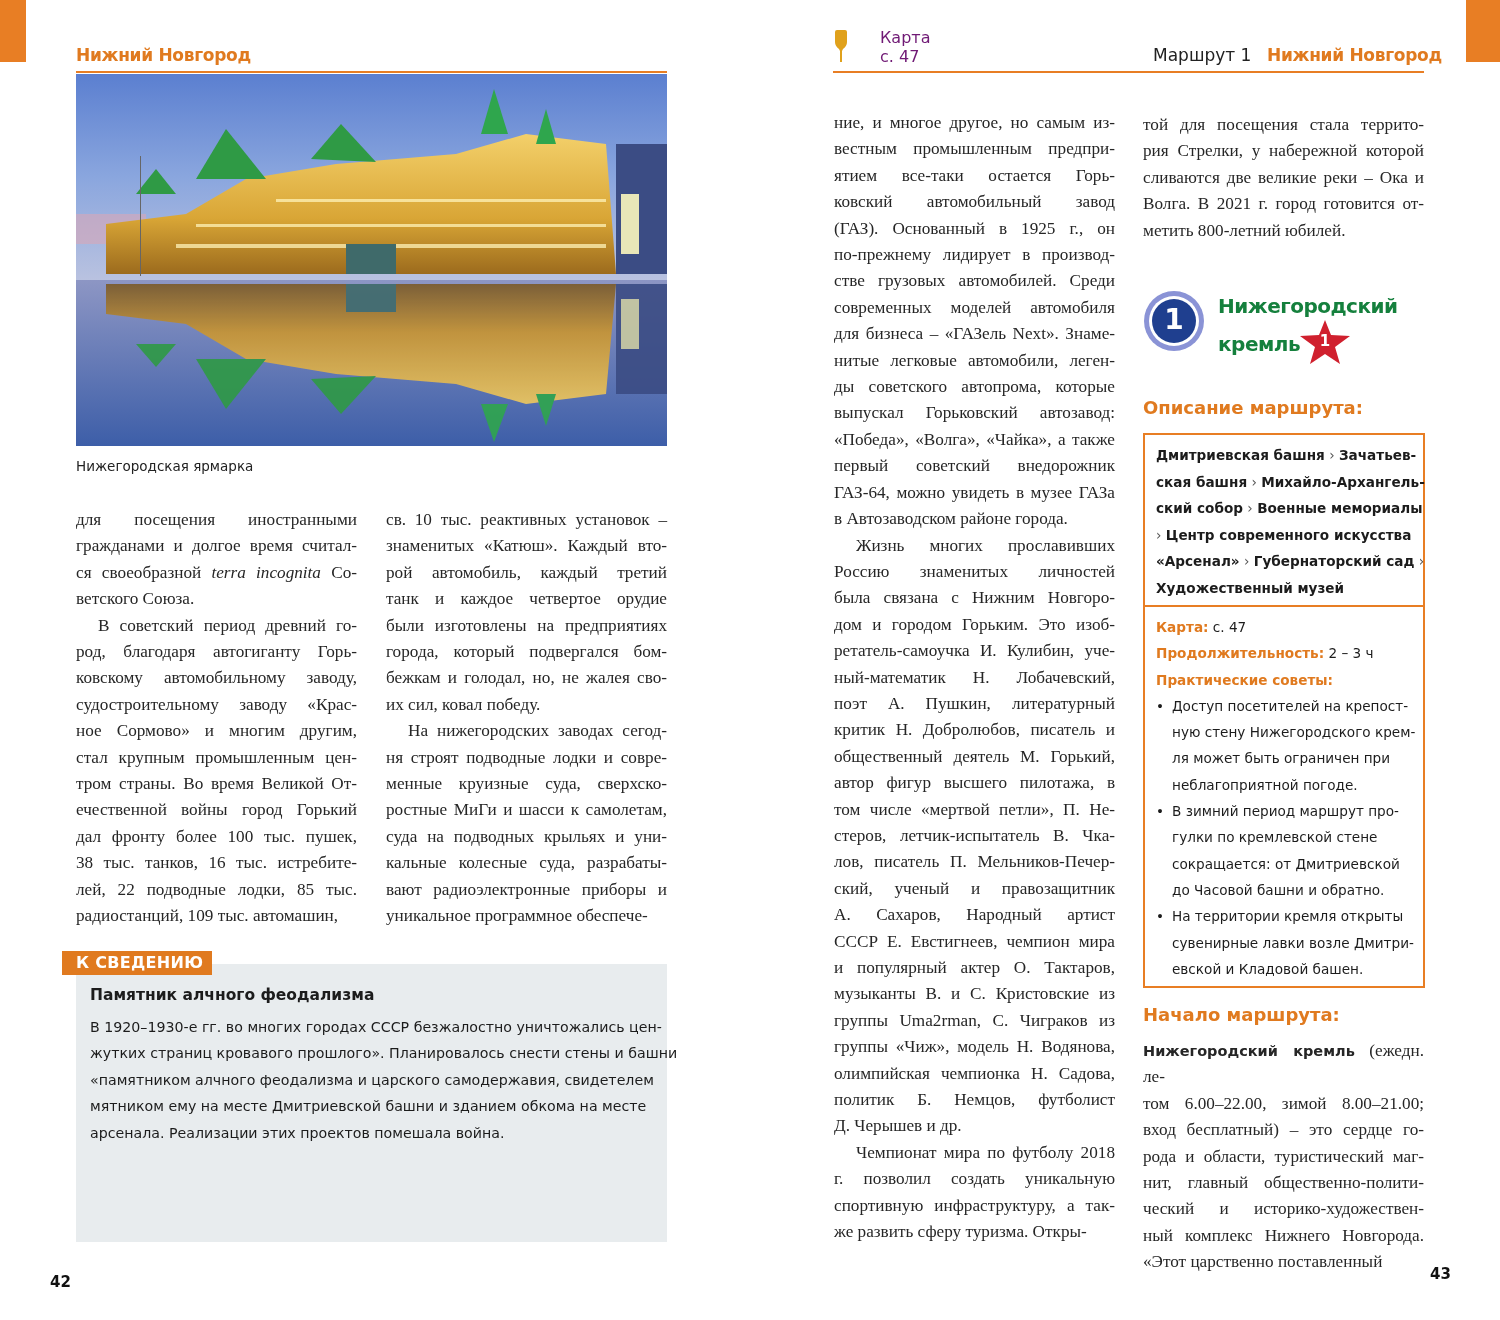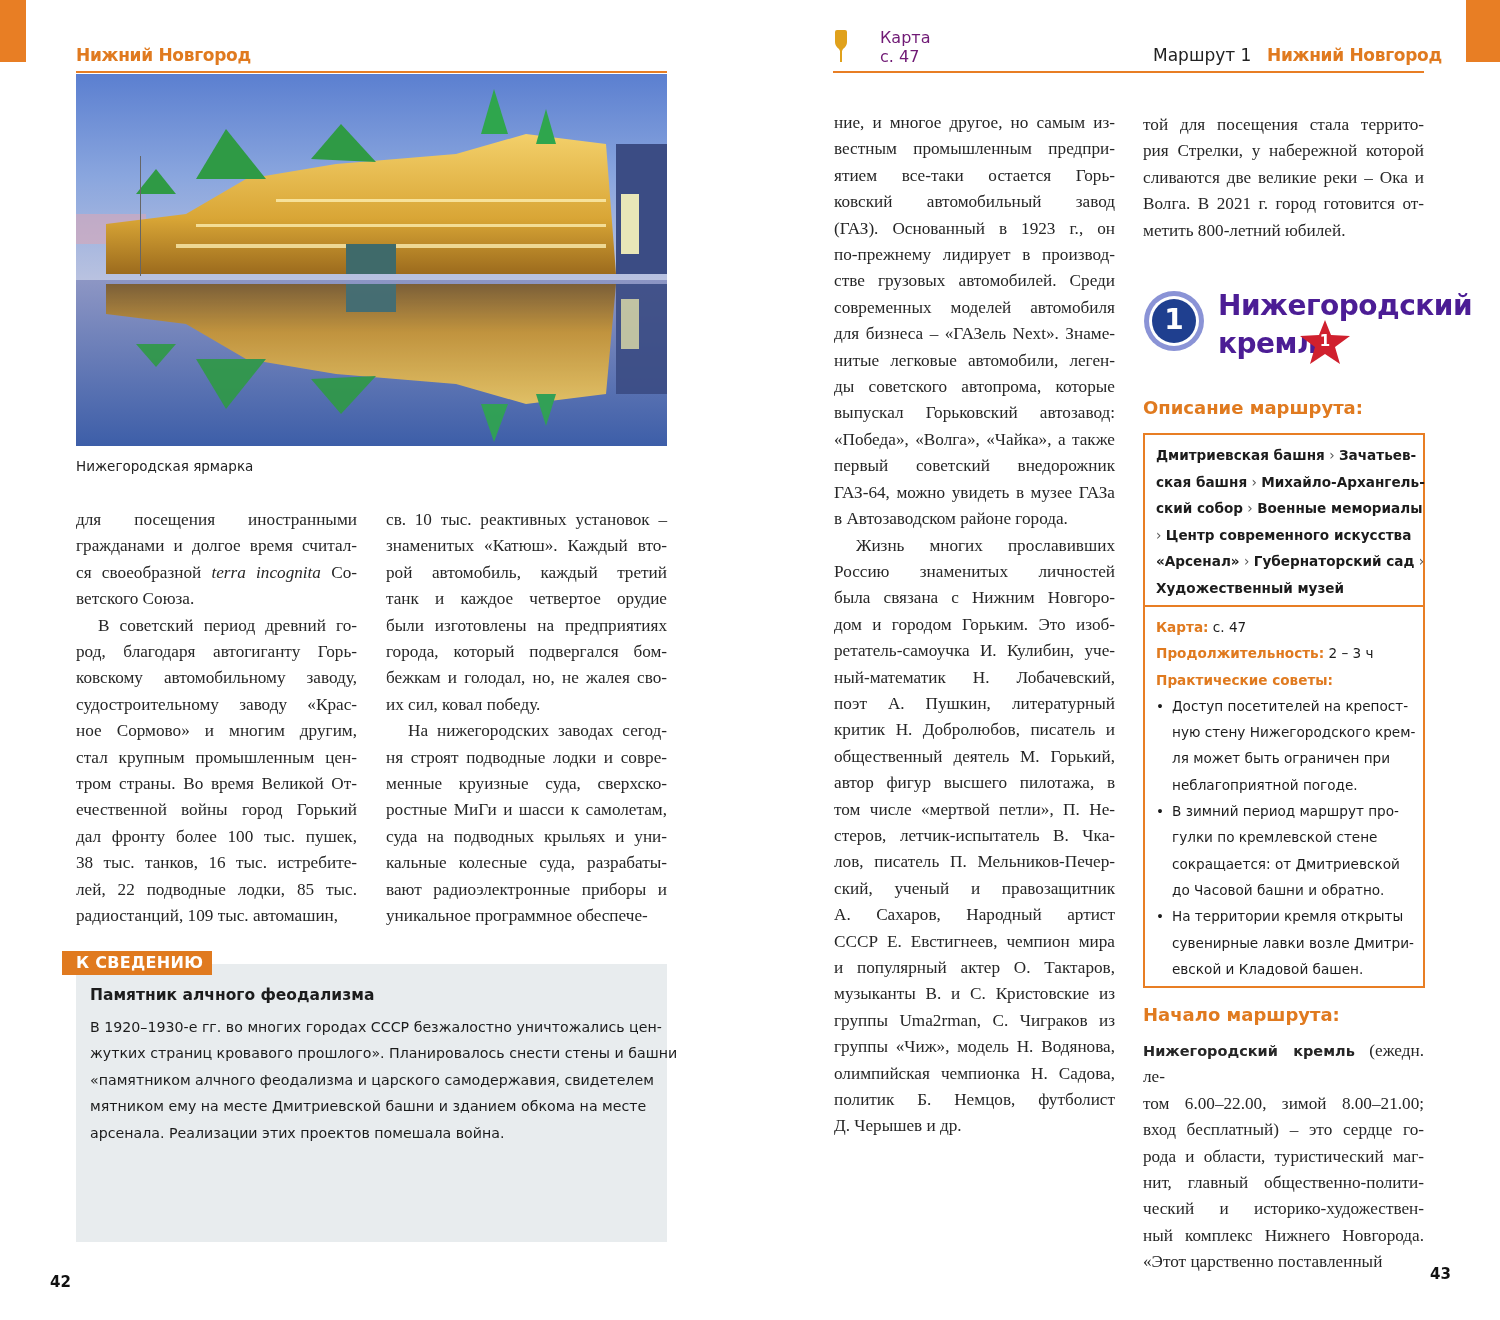--- a/index.html
+++ b/index.html
@@ -177,21 +177,21 @@
 <div class="abs sans" style="left:1153px; top:45px; font-size:17px; color:#222;">Маршрут 1</div>
 <div class="abs running-head" style="left:1267px; top:45px;">Нижний Новгород</div>
 <div class="rule" style="left:833px; top:71px; width:591px;"></div>
 
 <div class="serif-col" id="rcol1" style="left:834px; top:110px; width:281px;">
     <p>
       <span class="line">ние, и многое другое, но самым из-</span>
       <span class="line">вестным промышленным предпри-</span>
       <span class="line">ятием все-таки остается Горь-</span>
       <span class="line">ковский автомобильный завод</span>
-      <span class="line">(ГАЗ). Основанный в 1923 г., он</span>
+      <span class="line">(ГАЗ). Основанный в 1925 г., он</span>
       <span class="line">по-прежнему лидирует в производ-</span>
       <span class="line">стве грузовых автомобилей. Среди</span>
       <span class="line">современных моделей автомобиля</span>
       <span class="line">для бизнеса – «ГАЗель Next». Знаме-</span>
       <span class="line">нитые легковые автомобили, леген-</span>
       <span class="line">ды советского автопрома, которые</span>
       <span class="line">выпускал Горьковский автозавод:</span>
       <span class="line">«Победа», «Волга», «Чайка», а также</span>
       <span class="line">первый советский внедорожник</span>
       <span class="line">ГАЗ-64, можно увидеть в музее ГАЗа</span>
@@ -215,40 +215,46 @@
       <span class="line">А. Сахаров, Народный артист</span>
       <span class="line">СССР Е. Евстигнеев, чемпион мира</span>
       <span class="line">и популярный актер О. Тактаров,</span>
       <span class="line">музыканты В. и С. Кристовские из</span>
       <span class="line">группы Uma2rman, С. Чиграков из</span>
       <span class="line">группы «Чиж», модель Н. Водянова,</span>
       <span class="line">олимпийская чемпионка Н. Садова,</span>
       <span class="line">политик Б. Немцов, футболист</span>
       <span class="line last">Д. Черышев и др.</span>
     </p>
+    <p>
+      <span class="line" style="text-indent: 22px;">Чемпионат мира по футболу 2018</span>
+      <span class="line">г. позволил создать уникальную</span>
+      <span class="line">спортивную инфраструктуру, а так-</span>
+      <span class="line last">же развить сферу туризма. Откры-</span>
+    </p>
   </div>
 <div class="serif-col" id="rcol2" style="left:1143px; top:112px; width:281px;">
     <p>
       <span class="line">той для посещения стала террито-</span>
       <span class="line">рия Стрелки, у набережной которой</span>
       <span class="line">сливаются две великие реки – Ока и</span>
       <span class="line">Волга. В 2021 г. город готовится от-</span>
       <span class="line last">метить 800-летний юбилей.</span>
     </p>
   </div>
 
 <div class="abs" style="left:1143px; top:290px; width:62px; height:62px;">
   <svg width="62" height="62" viewBox="0 0 62 62">
     <circle cx="31" cy="31" r="30" fill="#8a93d6"></circle>
     <circle cx="31" cy="31" r="25" fill="#fff"></circle>
     <circle cx="31" cy="31" r="22" fill="#1f3f8f"></circle>
   </svg>
   <div class="abs sans" style="left:0; top:13px; width:62px; text-align:center; color:#fff; font-weight:bold; font-size:28px;">1</div>
 </div>
-<div class="abs sans" style="left:1218px; top:287px; font-size:28px; font-weight:bold; line-height:38px; color:#4c1d95; letter-spacing:-0.5px;">
+<div class="abs sans" style="left:1218px; top:287px; font-size:20px; font-weight:bold; line-height:38px; color:#15803d; letter-spacing:-0.5px;">
   <div>Нижегородский</div>
   <div>кремль</div>
 </div>
 <div class="abs" style="left:1298px; top:320px; width:54px; height:44px;">
   <svg width="54" height="44" viewBox="0 0 54 44">
     <polygon points="27,0 33,15 52,16 37,27 42,44 27,34 12,44 17,27 2,16 21,15" fill="#d0202e"></polygon>
   </svg>
   <div class="abs sans" style="left:0; top:12px; width:54px; text-align:center; color:#fff; font-weight:bold; font-size:15px;">1</div>
 </div>
 

